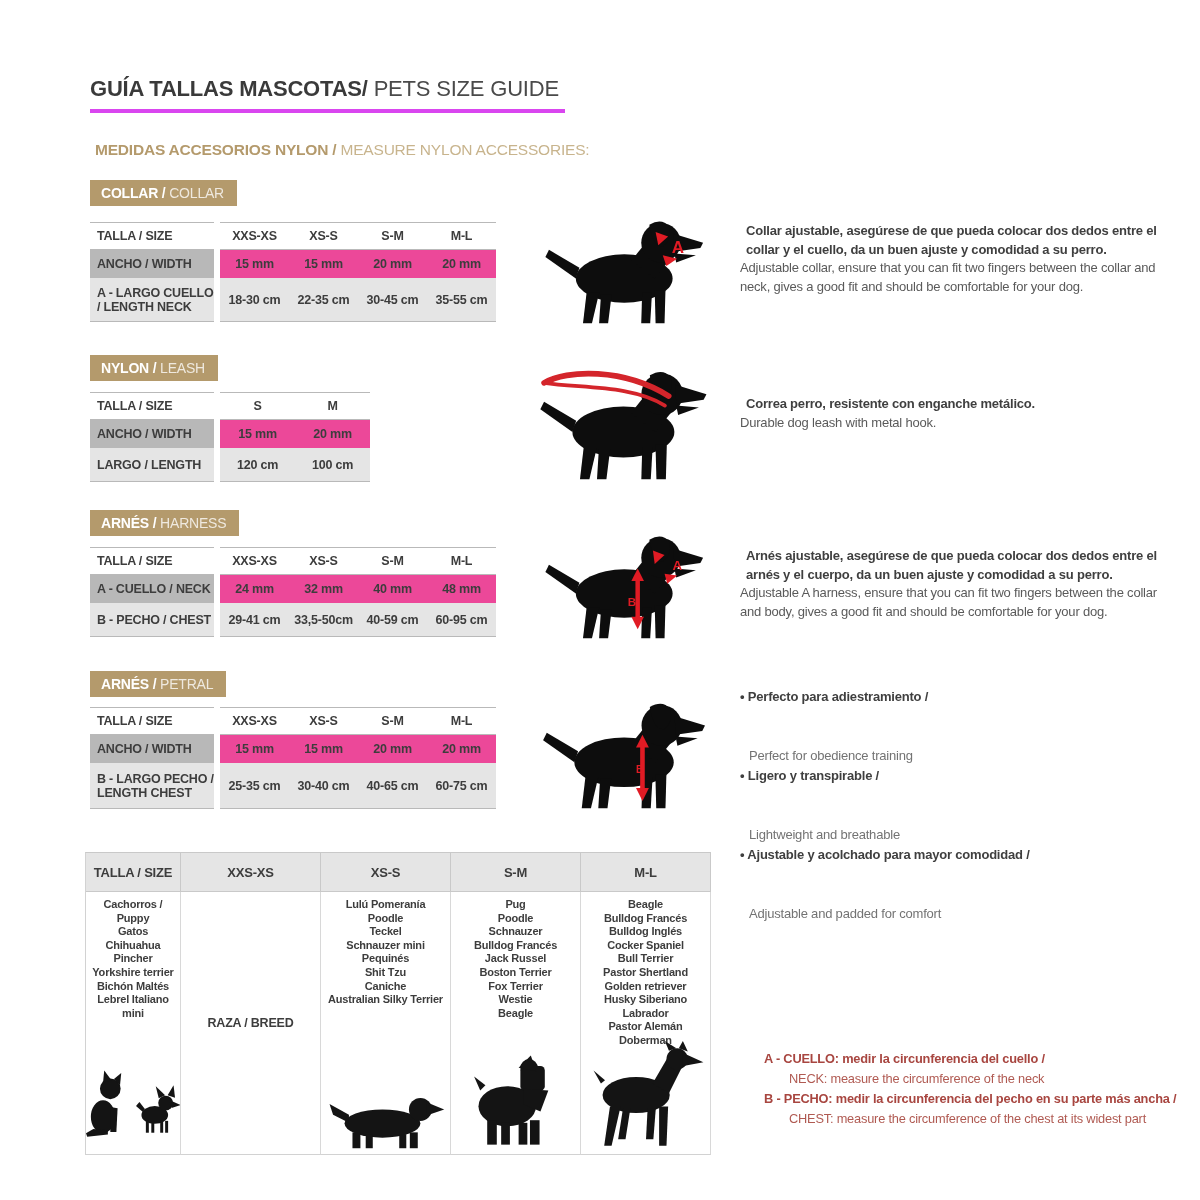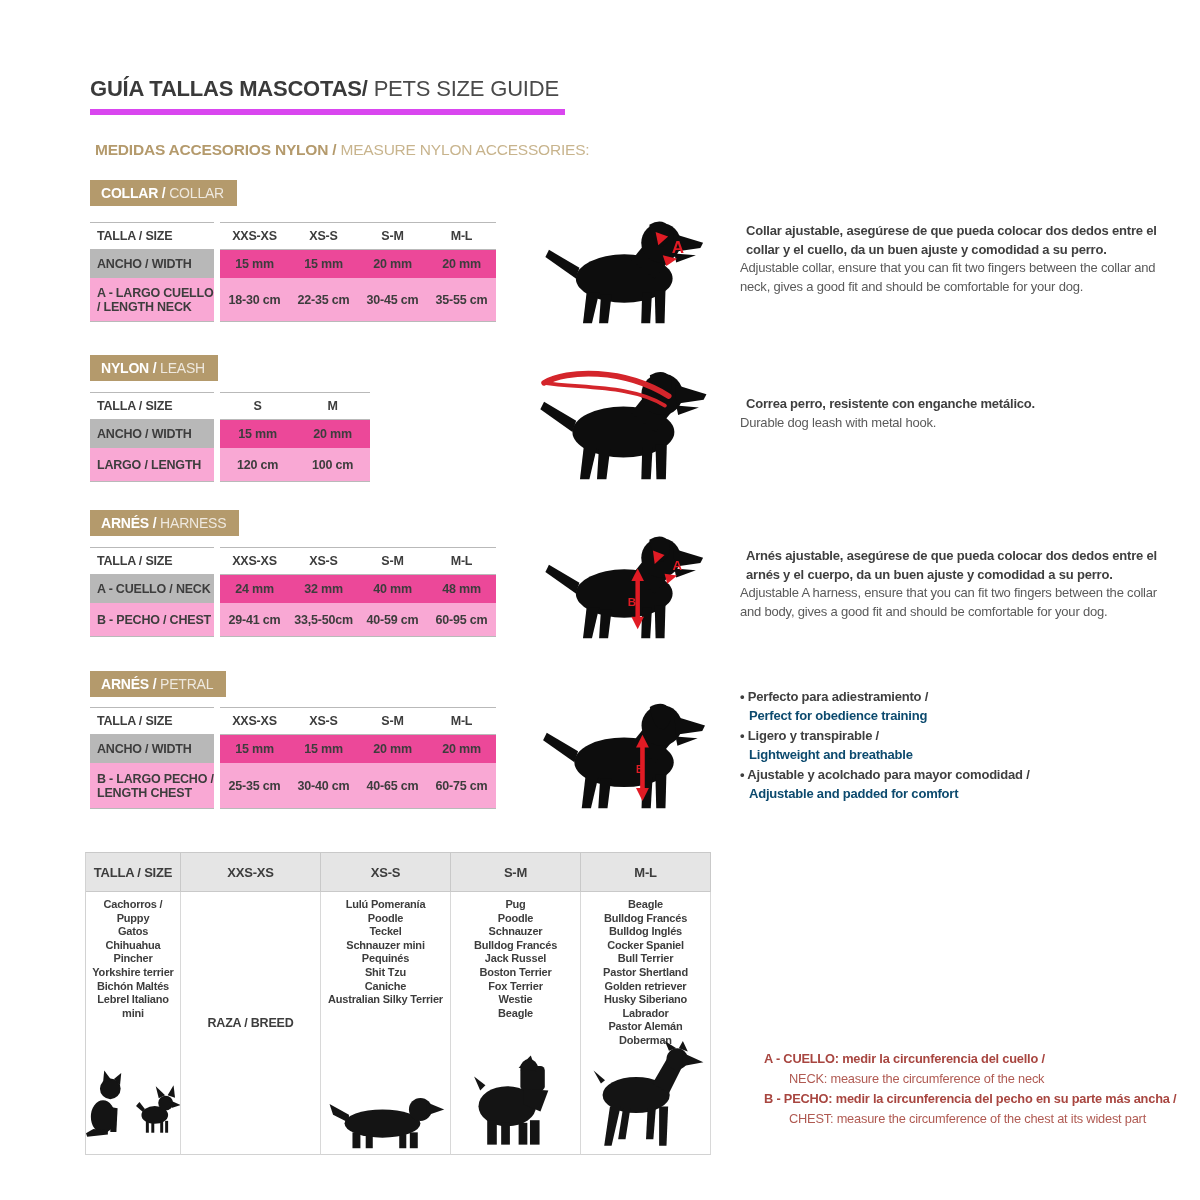--- a/index.html
+++ b/index.html
@@ -1,55 +1,55 @@
 <!DOCTYPE html>
 <html><head>
 <meta charset="utf-8">
 <style>
   html,body{margin:0;padding:0;background:#fff;}
   body{font-family:"Liberation Sans",sans-serif;color:#3d3d3d;}
   .page{position:relative;width:1200px;height:1200px;background:#fff;overflow:hidden;letter-spacing:-0.2px;}
 
   
   .title{position:absolute;left:90px;top:76px;font-size:22px;font-weight:700;color:#3a3a3a;
-         border-bottom:6px solid #d946ef;padding-bottom:7px;padding-right:6px;}
+         border-bottom:4px solid #d946ef;padding-bottom:7px;padding-right:6px;}
   .title .lt{font-weight:400;color:#4a4a4a;}
   .subtitle{position:absolute;left:95px;top:141px;font-size:15.5px;font-weight:700;color:#b49a6c;}
   .subtitle .lt{font-weight:400;color:#c8b48d;}
 
   
   .badge{position:absolute;background:#b49a6c;color:#fff;font-size:14px;font-weight:700;
          padding:5px 13px 5px 11px;line-height:16px;text-align:center;}
   .badge .lt{font-weight:400;color:rgba(255,255,255,0.78);}
 
   
   .sizetable{position:absolute;display:flex;gap:6px;font-size:12.5px;font-weight:700;}
   .lblcol{display:flex;flex-direction:column;width:124px;}
   .valgrid{display:grid;}
   .valgrid.c4{grid-template-columns:repeat(4,69px);}
   .valgrid.c2{grid-template-columns:repeat(2,75px);}
   .cell{display:flex;align-items:center;justify-content:center;text-align:center;line-height:14px;}
   .lblcol .cell{justify-content:flex-start;text-align:left;padding-left:7px;}
   .rowhead{border-top:1px solid #b9b9b9;border-bottom:1px solid #b9b9b9;background:#fff;}
   .rowgray{background:#ec4899;}
   .lblcol .rowgray{background:#b8b8b8;}
-  .rowwhite{border-bottom:1px solid #b9b9b9;background:#f9a8d4;}
+  .rowwhite{border-bottom:1px solid #b9b9b9;background:#e5e5e5;}
   .t-collar .rowhead{height:26px}.t-collar .rowgray{height:28px}.t-collar .rowwhite{height:43px}
   .t-leash  .rowhead{height:26px}.t-leash  .rowgray{height:28px}.t-leash  .rowwhite{height:33px}
   .t-harness .rowhead{height:26px}.t-harness .rowgray{height:28px}.t-harness .rowwhite{height:33px}
   .t-petral .rowhead{height:26px}.t-petral .rowgray{height:28px}.t-petral .rowwhite{height:45px}
 
   
   .desc{position:absolute;width:434px;font-size:13px;line-height:18.5px;}
   .desc .es{font-weight:700;color:#3f3f3f;margin-left:6px;}
   .desc .en{font-weight:400;color:#5a5a5a;}
   .bullets{position:absolute;width:434px;font-size:13px;line-height:18.5px;}
   .bullets .b-es{font-weight:700;color:#3f3f3f;}
   .bullets .b-es:before{content:"• ";}
-  .bullets .b-en{font-weight:700;color:#0c4a6e;padding-left:9px;margin-bottom:2px;}
+  .bullets .b-en{font-weight:400;color:#737373;padding-left:9px;margin-bottom:2px;margin-top:40px;}
 
   
   .dog{position:absolute;}
 
   
   .breedtable{position:absolute;left:85px;top:852px;display:grid;
               grid-template-columns:95px 140px 130px 130px 130px;
               border-left:1px solid #d2d2d2;border-top:1px solid #c9c9c9;}
   .bh{height:38px;background:#e5e5e5;border-right:1px solid #c9c9c9;border-bottom:1px solid #c9c9c9;
       display:flex;align-items:center;justify-content:center;font-size:13px;font-weight:700;}

